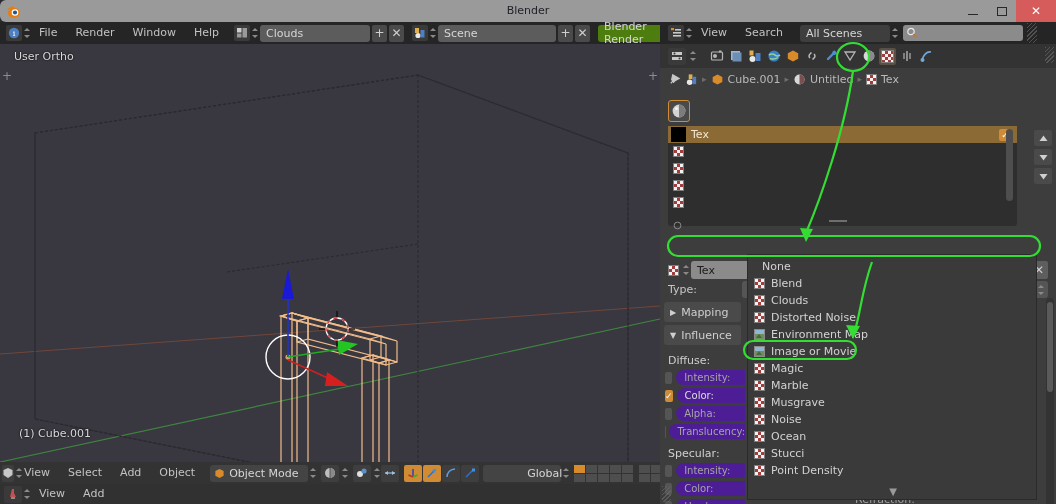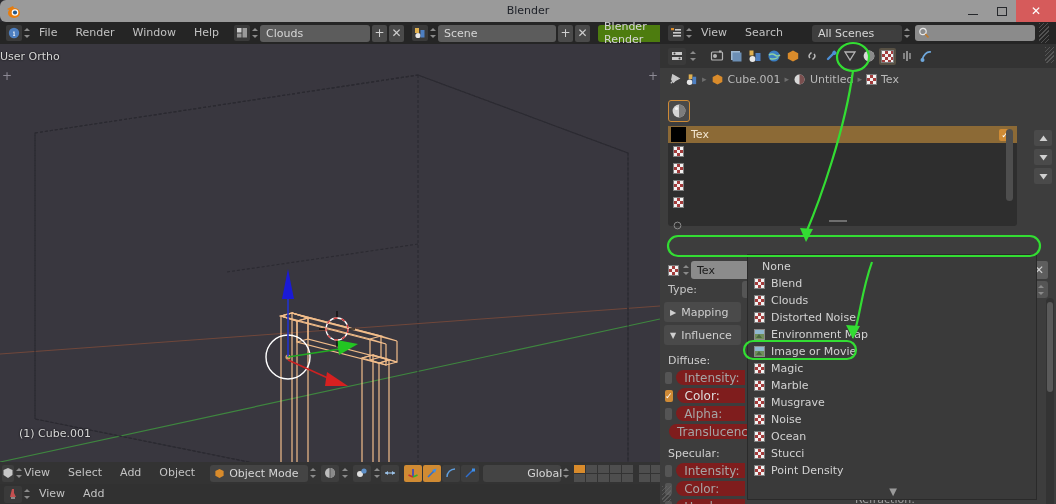--- a/index.html
+++ b/index.html
@@ -184,22 +184,22 @@
   }
   .grp-label { font-size: 11px; color: #cfcfcf; padding: 6px 0 2px 8px; }
   .prop-row {
     display:flex; align-items:center; height: 17px; margin-bottom: 1px; padding-left: 5px;
   }
   .prop-chk {
     width: 12px; height: 12px; border-radius: 2px; background: #555; margin-right: 4px;
   }
   .prop-chk.on { background: #cf8b35; display:flex;align-items:center;justify-content:center;color:#fff;font-size:9px; }
   .prop-pill {
-    height: 15px; background: #7f1d1d; border-radius: 8px 0 0 8px;
-    display:flex; align-items:center; padding-left: 8px; font-size: 12px; color: #a5a5a5;
+    height: 15px; background: #4c1d95; border-radius: 8px 0 0 8px;
+    display:flex; align-items:center; padding-left: 8px; font-size: 10px; color: #a5a5a5;
     width: 110px;
   }
   .prop-pill.lit { color: #dedede; }
 
   
   .dropdown {
     position: absolute; left: 747px; top: 254px; width: 290px; height: 246px;
     background: #3a3a3a; border: 1px solid #2a2a2a; z-index: 40;
     padding-top: 3px;
   }
@@ -349,21 +349,21 @@
       <svg width="12" height="12" viewBox="0 0 12 12">
         <rect x="1" y="1" width="3" height="2.2" fill="#d98b2b"></rect>
         <rect x="5" y="2" width="6" height="1.6" fill="#c9c9c9"></rect>
         <rect x="3" y="5" width="8" height="1.6" fill="#c9c9c9"></rect>
         <rect x="3" y="8" width="8" height="1.6" fill="#c9c9c9"></rect>
       </svg>
     </div>
     <span class="updown"></span>
     <div class="menu-item">View</div>
     <div class="menu-item">Search</div>
-    <div style="display:flex;align-items:center;margin-left:20px;">
+    <div style="display:flex;align-items:center;margin-left:8px;">
       <div class="combo dark" style="width:90px;background:#3e3e3e;">All Scenes</div>
       <span class="updown"></span>
     </div>
     <div style="position:relative;margin-left:5px;">
       <div style="width:120px;height:16px;background:#8b8b8b;border-radius:3px;" placeholder=""></div>
       <svg style="position:absolute;left:3px;top:2px;" width="12" height="12" viewBox="0 0 12 12">
         <circle cx="5" cy="4.5" r="3.2" fill="none" stroke="#e8e8e8" stroke-width="1.2"></circle>
         <line x1="7.3" y1="7" x2="10.5" y2="10.5" stroke="#c07a2a" stroke-width="1.6"></line>
       </svg>
     </div>
@@ -434,21 +434,21 @@
 
       <g transform="translate(337,285)">
         <circle cx="0" cy="0" r="11" fill="none" stroke="#ffffff" stroke-width="1.3"></circle>
         <circle cx="0" cy="0" r="11" fill="none" stroke="#cc3333" stroke-width="1.3" stroke-dasharray="4,4"></circle>
         <line x1="-18" y1="0" x2="-12" y2="0" stroke="#111" stroke-width="1.4"></line>
         <line x1="12" y1="0" x2="18" y2="0" stroke="#111" stroke-width="1.4"></line>
         <line x1="0" y1="-18" x2="0" y2="-12" stroke="#111" stroke-width="1.4"></line>
         <line x1="0" y1="12" x2="0" y2="18" stroke="#111" stroke-width="1.4"></line>
       </g>
     </svg>
-    <div class="vp-label" style="left:0;top:6px;">User Ortho</div>
+    <div class="vp-label" style="left:14px;top:6px;">User Ortho</div>
     <div class="vp-label" style="left:19px;top:383px;">(1) Cube.001</div>
     <div class="vp-plus" style="left:2px;top:25px;">+</div>
     <div class="vp-plus" style="left:648px;top:25px;">+</div>
   </div>
 
   <div class="vp-header">
     <div class="icon-box">
       <svg width="12" height="12" viewBox="0 0 12 12">
           <path d="M6,1 L10.5,3 L10.5,8 L6,11 L1.5,8 L1.5,3 Z" fill="#c7c7c7"></path>
         </svg>

